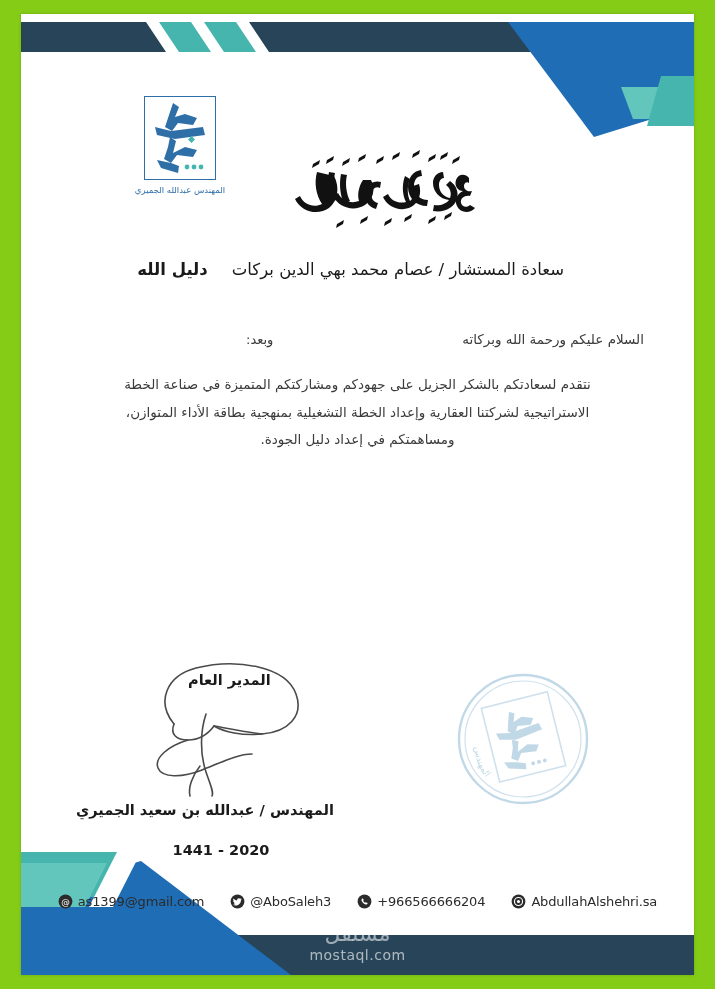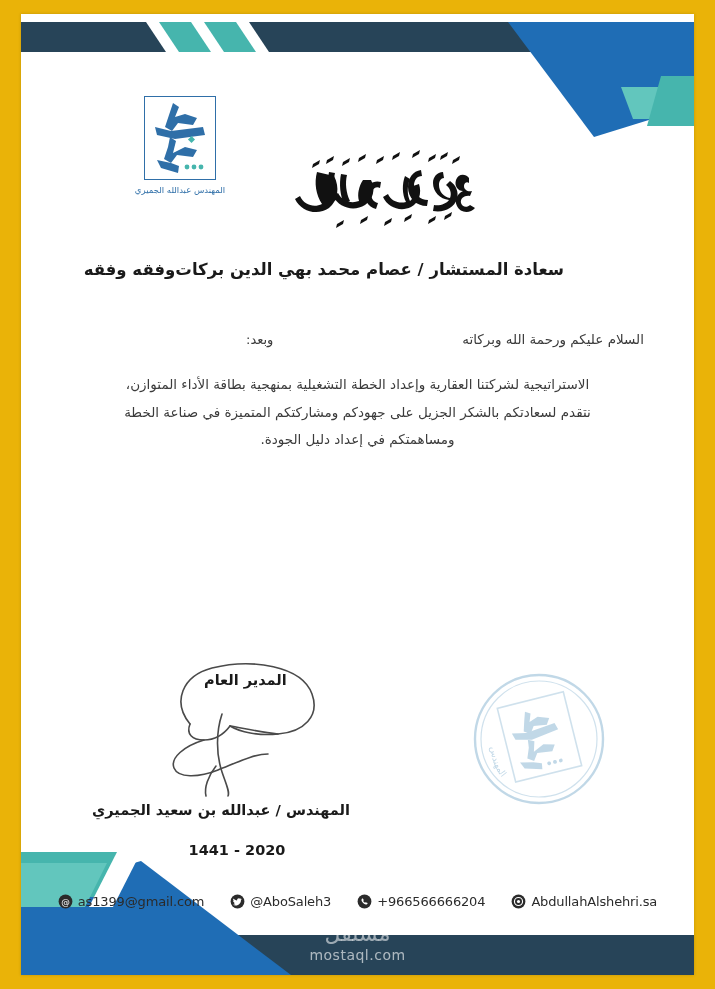--- a/index.html
+++ b/index.html
@@ -9,21 +9,21 @@
     background: #f0f0f0;
   }
   body {
     font-family: "DejaVu Sans", "Liberation Sans", sans-serif;
   }
   .page {
     position: relative;
     width: 715px;
     height: 989px;
     margin: 0 auto;
-    background: #eab308;
+    background: #84cc16;
     overflow: hidden;
   }
   .sheet {
     position: absolute;
     left: 21px;
     top: 14px;
     width: 673px;
     height: 961px;
     background: #ffffff;
     box-shadow: 0 0 3px rgba(0,0,0,0.18);
@@ -102,23 +102,24 @@
   .recipient-row {
     display: flex;
     flex-direction: row;
     align-items: baseline;
     justify-content: space-between;
     padding: 0 95px 0 110px;
     margin-top: 14px;
   }
   .recipient-name {
     font-size: 16.5px;
-    font-weight: bold;
+    font-weight: normal;
     color: #1a1a1a;
     white-space: nowrap;
+    margin-left: 24px;
   }
   .recipient-suffix {
     font-size: 16.5px;
     font-weight: bold;
     color: #1a1a1a;
     white-space: nowrap;
   }
 
   .greet-row {
     display: flex;
@@ -156,21 +157,21 @@
   }
   .closing-line {
     font-size: 13.5px;
     color: #3b3b3b;
     margin-bottom: 26px;
   }
 
   
   .sign-area {
     position: absolute;
-    left: 16px;
+    left: 0;
     top: 640px;
     width: 623px;
     height: 250px;
   }
   .sign-block {
     position: absolute;
     left: 55px;
     top: 0;
     width: 290px;
     text-align: center;
@@ -356,31 +357,31 @@
           <path d="M44 82 l7,-4 l-1,4 l-7,4 z"></path>
         </g>
       </svg>
     </div>
     <span class="title-alt">شكر وتقدير</span>
 
     <div class="content">
 
       <div class="recipient-row">
         <div class="recipient-name">سعادة المستشار / عصام محمد بهي الدين بركات</div>
-        <div class="recipient-suffix">وفقه وفقه</div>
+        <div class="recipient-suffix">دليل الله</div>
       </div>
 
       <div class="greet-row">
         <div class="greet-main">السلام عليكم ورحمة الله وبركاته</div>
         <div class="greet-after">وبعد:</div>
       </div>
 
       <div class="para">
+        <div>نتقدم لسعادتكم بالشكر الجزيل على جهودكم ومشاركتكم المتميزة في صناعة الخطة</div>
         <div>الاستراتيجية لشركتنا العقارية وإعداد الخطة التشغيلية بمنهجية بطاقة الأداء المتوازن،</div>
-        <div>نتقدم لسعادتكم بالشكر الجزيل على جهودكم ومشاركتكم المتميزة في صناعة الخطة</div>
         <div class="para-last">ومساهمتكم في إعداد دليل الجودة.</div>
       </div>
 
 
     </div>
 
     <div class="sign-area">
 
       <div class="sign-block">
         <svg class="sign-scribble" viewBox="0 0 260 145" xmlns="http://www.w3.org/2000/svg">

